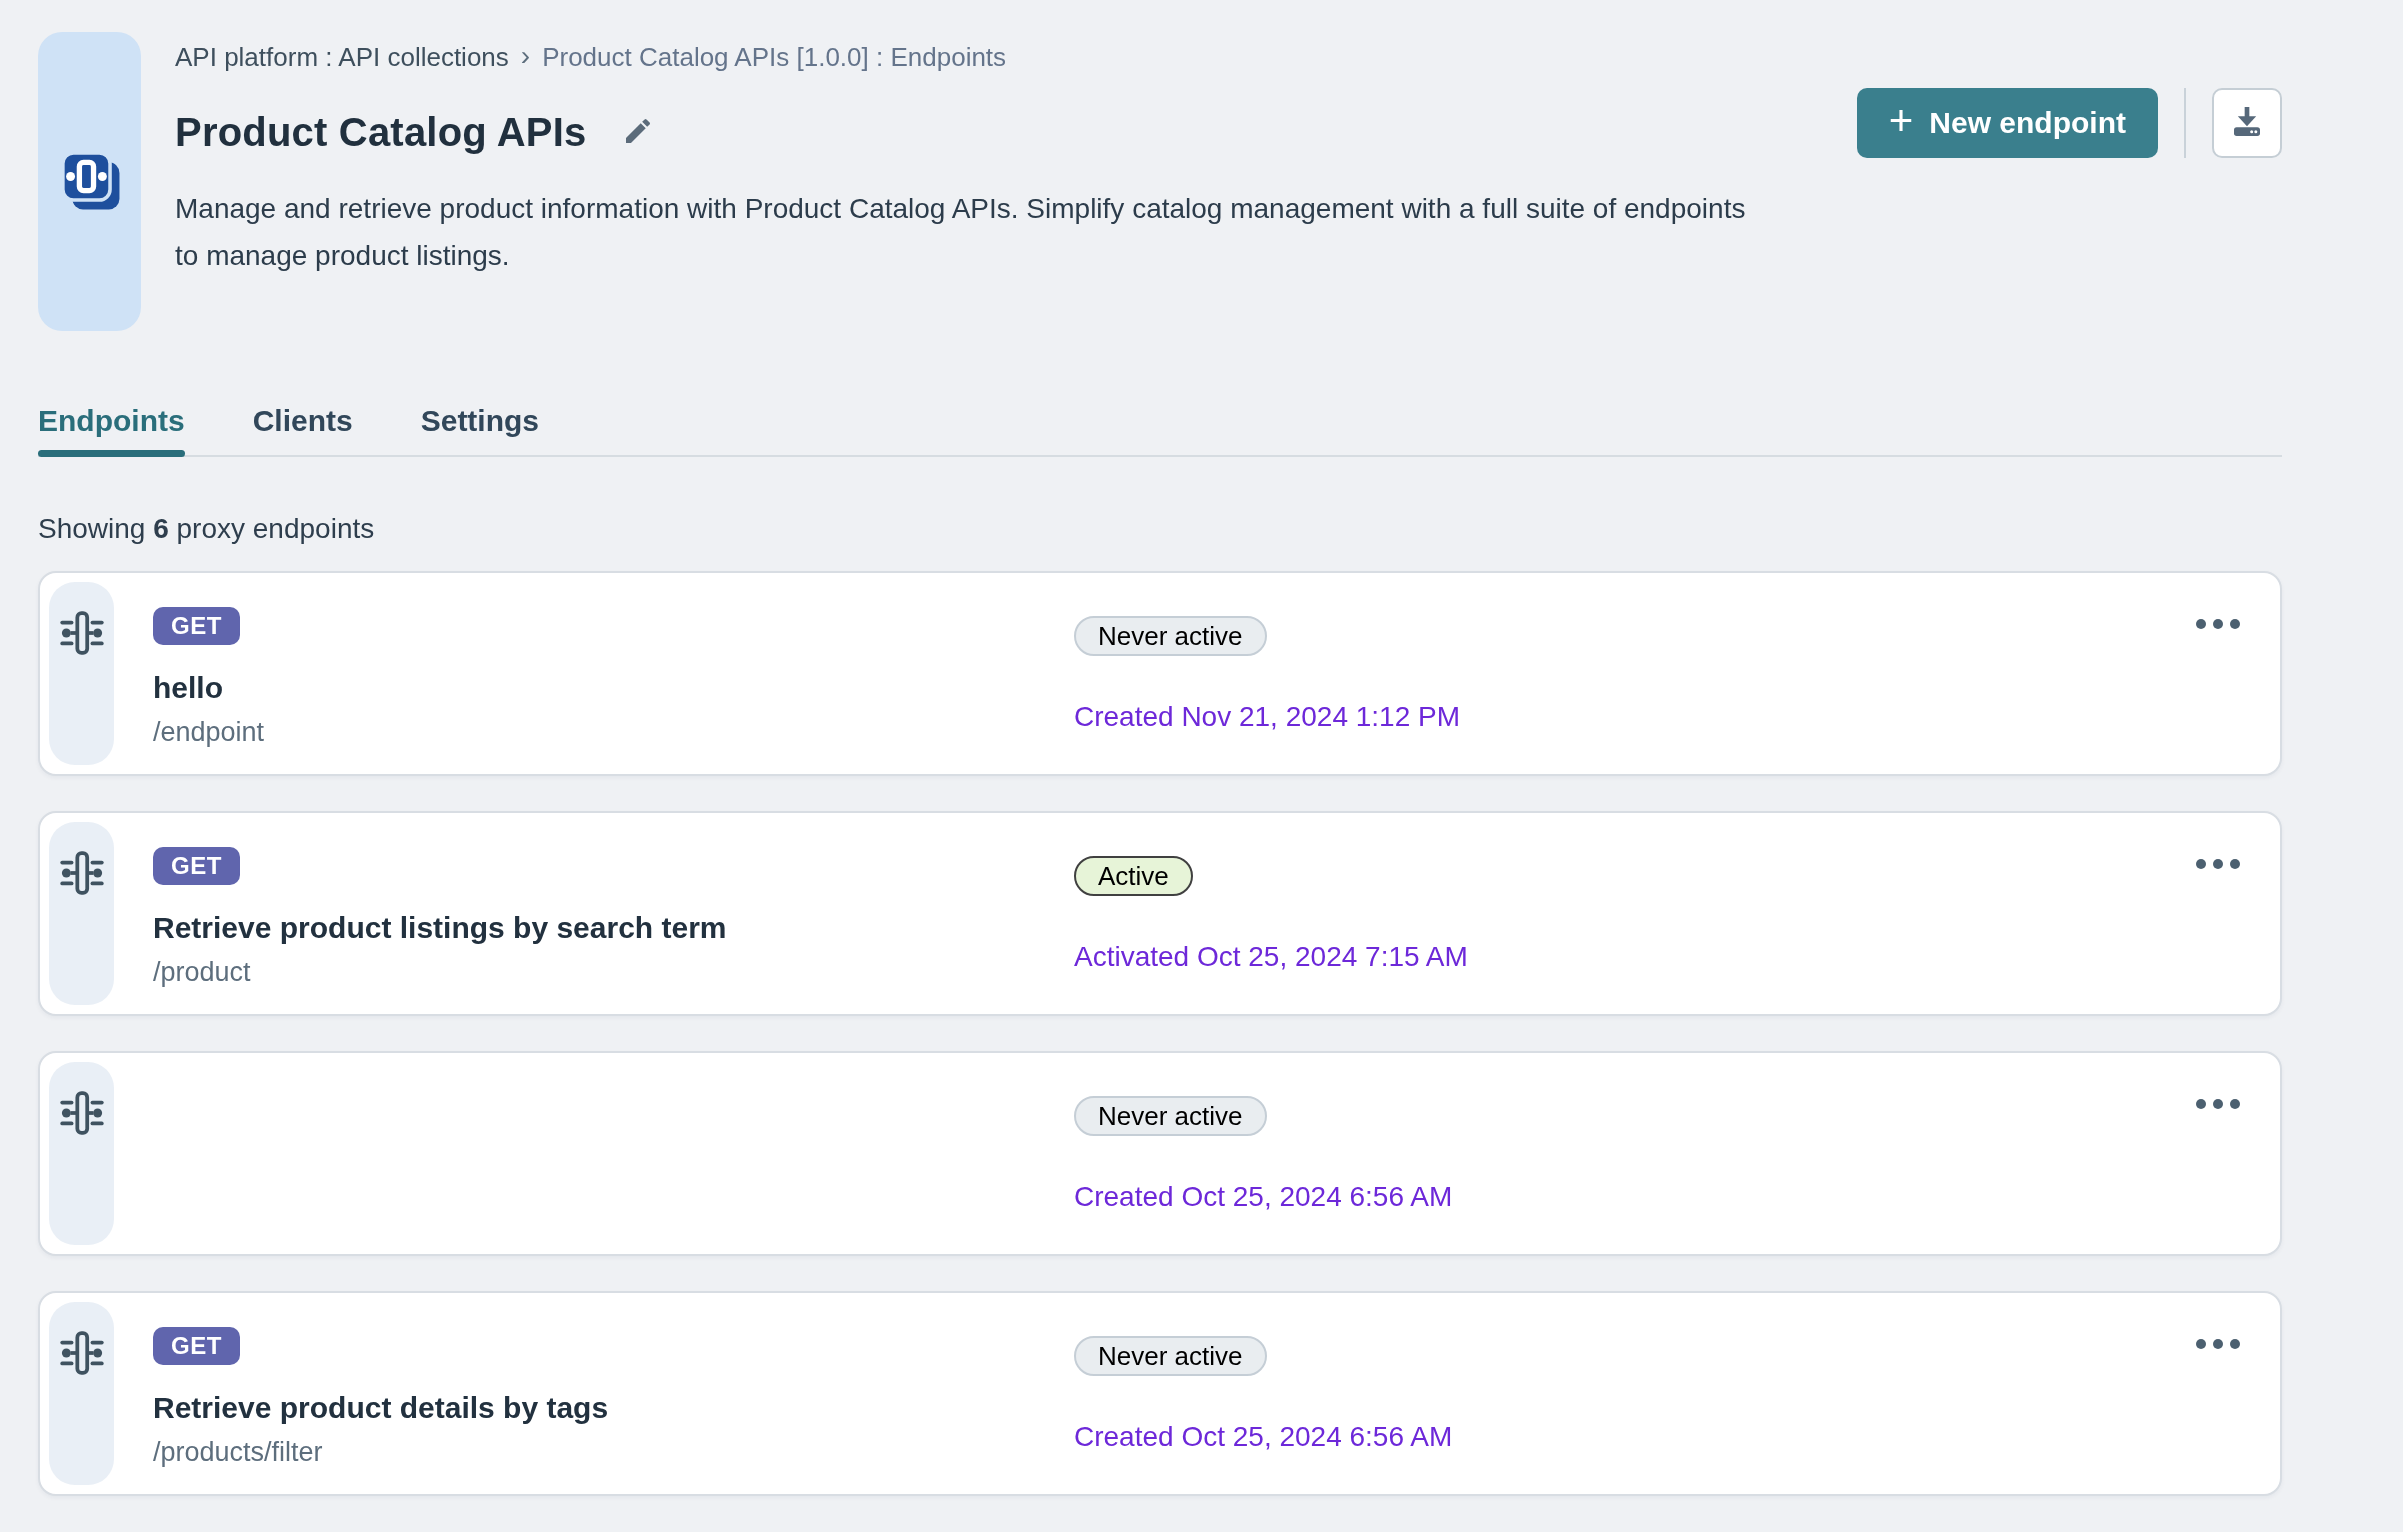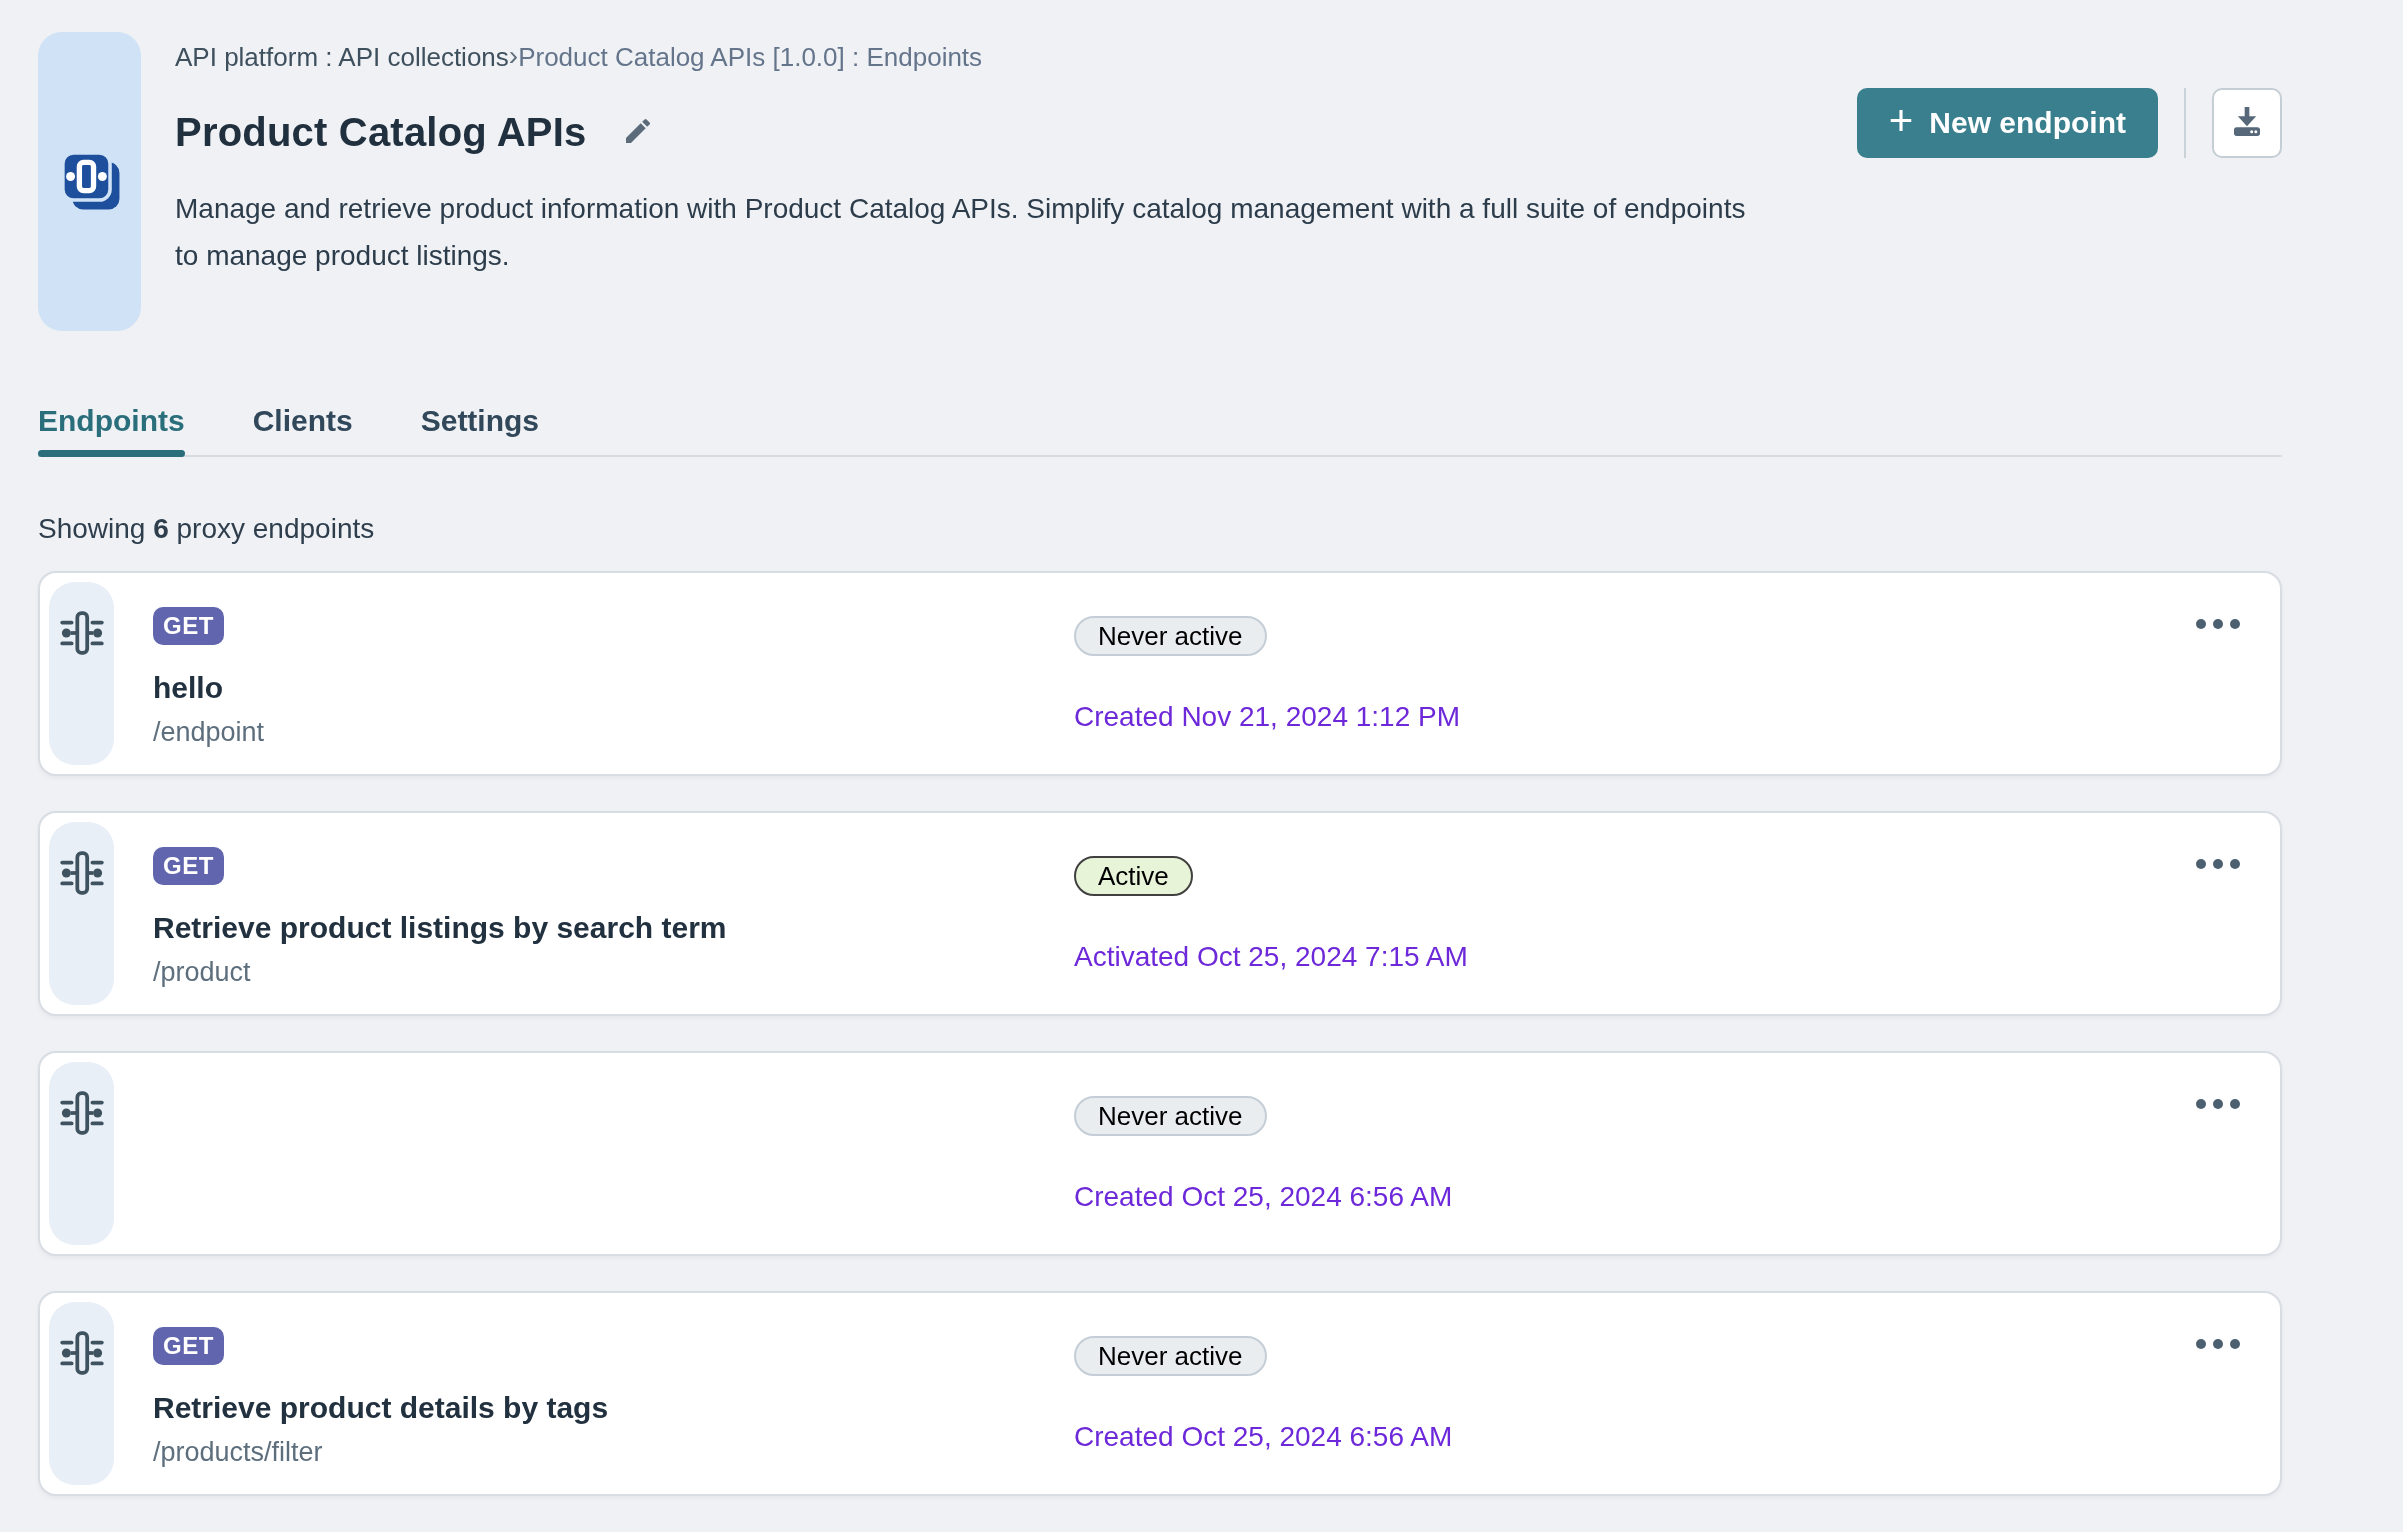--- a/index.html
+++ b/index.html
@@ -11,21 +11,21 @@
   }
   .page { padding:32px 122px 0 38px; }
 
   
   .header { display:flex; }
   .tile {
     flex:none; width:103px; height:299px; border-radius:24px;
     background:#cfe2f6; display:flex; align-items:center; justify-content:center;
   }
   .header-main { flex:1; margin-left:34px; min-width:0; }
-  .breadcrumb { margin-top:10px; display:flex; align-items:center; gap:0; font-size:26px; }
+  .breadcrumb { margin-top:10px; display:flex; align-items:center; gap:12px; font-size:26px; }
   .crumb-primary { color:#3e4f5d; }
   .crumb-sep { color:#5d6e7d; font-size:28px; line-height:1; transform:translateY(-2px); }
   .crumb-secondary { color:#64748b; }
   .title-row { margin-top:38px; display:flex; align-items:center; gap:36px; }
   .page-title { font-size:40px; line-height:42px; font-weight:bold; color:#21303e; letter-spacing:0.2px; }
   .icon-btn-plain { background:none; border:none; cursor:pointer; display:flex; align-items:center; }
   .meta-row { margin-top:30px; display:flex; align-items:center; }
   .version-badge {
     background:#e3e7ea; color:#3b4b59; font-weight:bold; font-size:24px;
     padding:7px 17px; border-radius:8px;
@@ -71,21 +71,21 @@
     border:2px solid #d8dde3; border-radius:18px;
     box-shadow:0 2px 4px rgba(25,42,70,.05);
     display:flex; cursor:pointer;
   }
   .rail {
     flex:none; width:65px; margin:9px; border-radius:26px; background:#e9eff6;
     display:flex; justify-content:center; align-items:flex-start; padding-top:26px;
   }
   .card-content { margin-left:30px; padding-top:34px; }
   .method-badge {
-    display:inline-block; padding:5px 10px; border-radius:10px;
+    display:inline-block; padding:5px 18px; border-radius:10px;
     color:#ffffff; font-size:24px; font-weight:bold; letter-spacing:0.5px; line-height:28px;
   }
   .method-get { background:#6065ad; }
   .method-put { background:#a5622c; }
   .endpoint-name { margin-top:26px; font-size:30px; font-weight:bold; color:#22313f; }
   .endpoint-path { margin-top:12px; font-size:27px; color:#5d6e7d; }
   .card-status { position:absolute; left:1034px; top:43px; }
   .status-badge {
     display:inline-block; padding:4px 22px; border-radius:994px;
     font-size:26px; line-height:28px; color:#000000;

